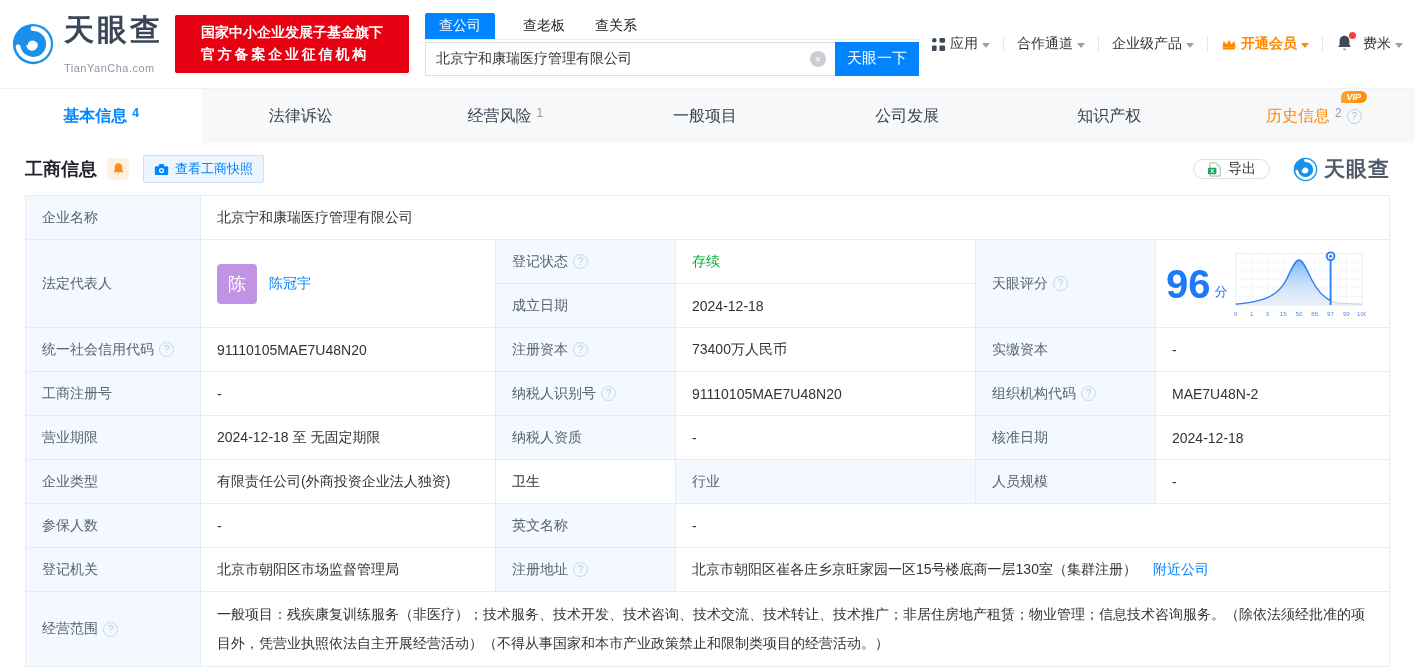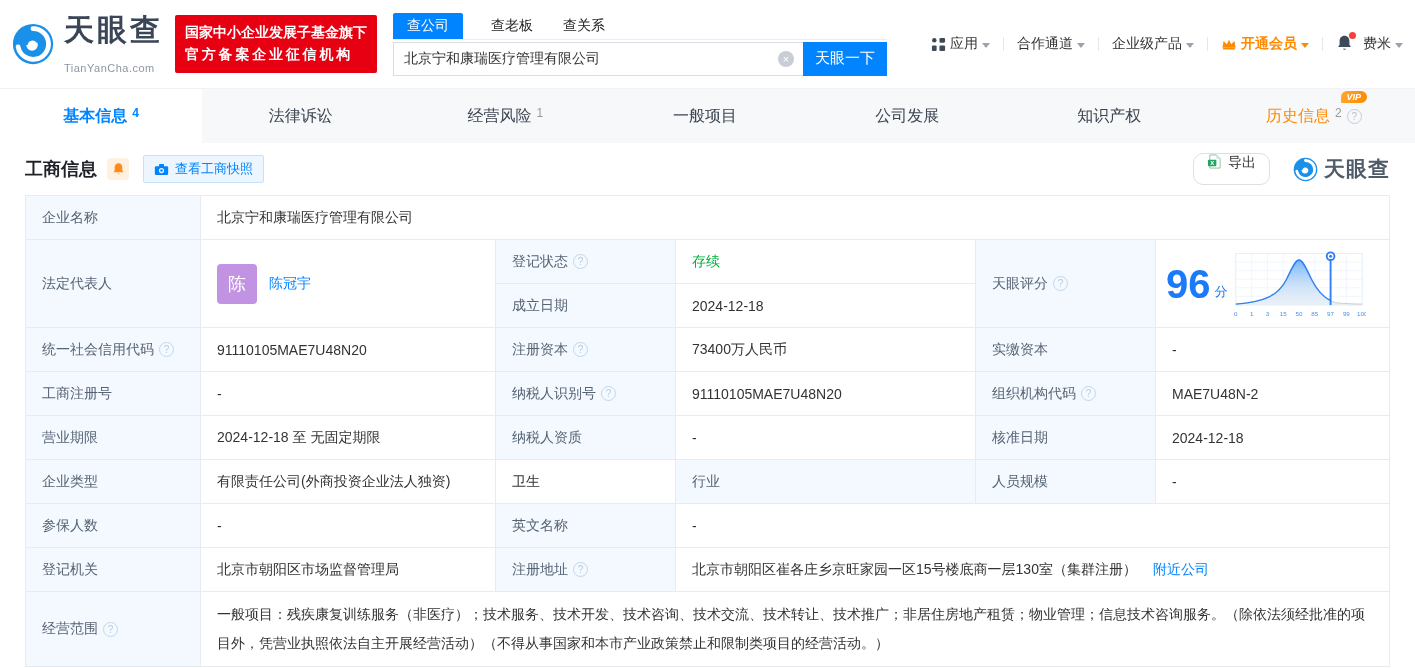--- a/index.html
+++ b/index.html
@@ -4,21 +4,21 @@
 <style>
   *{margin:0;padding:0;box-sizing:border-box}
   html,body{background:#fff}
   body{width:1415px;height:668px;overflow:hidden;font-family:"Liberation Sans","DejaVu Sans",sans-serif;color:#333}
 
   
   .topbar{height:88px;display:flex;align-items:center;padding:0 12px 0 10px;background:#fff}
   .logo{display:flex;align-items:center;gap:8px;cursor:pointer}
   .logo-text .cn{font-size:30px;font-weight:700;color:#3a4656;letter-spacing:3px;line-height:1}
   .logo-text .en{font-size:11px;color:#8d97a5;letter-spacing:.5px;margin-top:17px}
-  .gov-badge{margin-left:12px;background:#e60012;color:#fff;padding:7px 10px;border-radius:2px;font-size:14px;font-weight:700;line-height:1.55;white-space:nowrap}
+  .gov-badge{margin-left:12px;background:#e60012;color:#fff;padding:7px 26px;border-radius:2px;font-size:14px;font-weight:700;line-height:1.55;white-space:nowrap}
   .gov-badge .l2{letter-spacing:2.8px}
 
   .search-wrap{margin-left:16px;width:494px}
   .search-tabs{display:flex;align-items:flex-end;gap:26px;border-bottom:1px solid #e9edf1;height:27px}
   .stab{font-size:14px;color:#222;padding:4px 2px;cursor:pointer}
   .stab.active{background:#0084ff;color:#fff;padding:4px 14px;border-radius:2px 2px 0 0}
   .search-bar{display:flex;height:34px;margin-top:2px}
   .search-input-wrap{position:relative;flex:1}
   .search-input-wrap input{width:100%;height:34px;border:1px solid #d9dee5;border-right:none;padding:0 32px 0 10px;font-size:14px;color:#333;outline:none;font-family:inherit}
   .clear-btn{position:absolute;right:9px;top:9px;width:16px;height:16px;border-radius:50%;background:#c9ced6;color:#fff;font-size:11px;line-height:16px;text-align:center;cursor:pointer}
@@ -43,21 +43,21 @@
   .vip-badge{position:absolute;top:2px;right:48px;background:linear-gradient(90deg,#ffa62b,#ff8a00);color:#fff;font-size:9px;font-weight:700;font-style:italic;padding:1px 6px 1px 5px;border-radius:6px 6px 6px 1px}
   .qmark{width:15px;height:15px;border:1px solid #c6cdd6;border-radius:50%;color:#b8c0ca;font-size:10px;line-height:13px;text-align:center;display:inline-block;margin-left:5px;cursor:pointer;flex:0 0 auto}
   .qmark.blue{border-color:#c3d7ea;color:#b4cbe0}
 
   
   .toolbar{display:flex;align-items:center;height:52px;padding:0 25px}
   .sec-title{font-size:18px;font-weight:700;color:#1f2329}
   .bell-chip{width:22px;height:22px;border-radius:4px;background:#fff1e1;display:flex;align-items:center;justify-content:center;margin-left:10px;cursor:pointer}
   .snap-btn{display:flex;align-items:center;gap:6px;height:28px;margin-left:14px;padding:0 10px;background:#edf6ff;border:1px solid #c7e1fb;border-radius:2px;color:#0084ff;font-size:13px;cursor:pointer}
   .toolbar-right{margin-left:auto;display:flex;align-items:center;gap:22px}
-  .export-btn{display:flex;gap:6px;height:32px;padding:0 13px;background:#fff;border:1px solid #dcdfe3;border-radius:10px;font-size:14px;color:#333;cursor:pointer}
+  .export-btn{display:flex;align-items:center;gap:6px;height:20px;padding:0 13px;background:#fff;border:1px solid #dcdfe3;border-radius:10px;font-size:14px;color:#333;cursor:pointer}
   .watermark{display:flex;align-items:center;gap:5px}
   .watermark .wm-text{font-size:21px;font-weight:700;color:#505b69;letter-spacing:1px}
 
   
   .info-table{margin:0 25px;border-top:1px solid #e6ecf2;border-left:1px solid #e6ecf2;display:grid;grid-template-columns:175px 295px 180px 300px 180px 1fr;grid-auto-rows:minmax(44px,auto);font-size:14px}
   .cell{border-right:1px solid #e6ecf2;border-bottom:1px solid #e6ecf2;padding:10px 16px;display:flex;align-items:center}
   .lbl{background:#f3f9ff;color:#566373}
   .val{background:#fff;color:#333}
   .cs5{grid-column:span 5}
   .cs3{grid-column:span 3}

